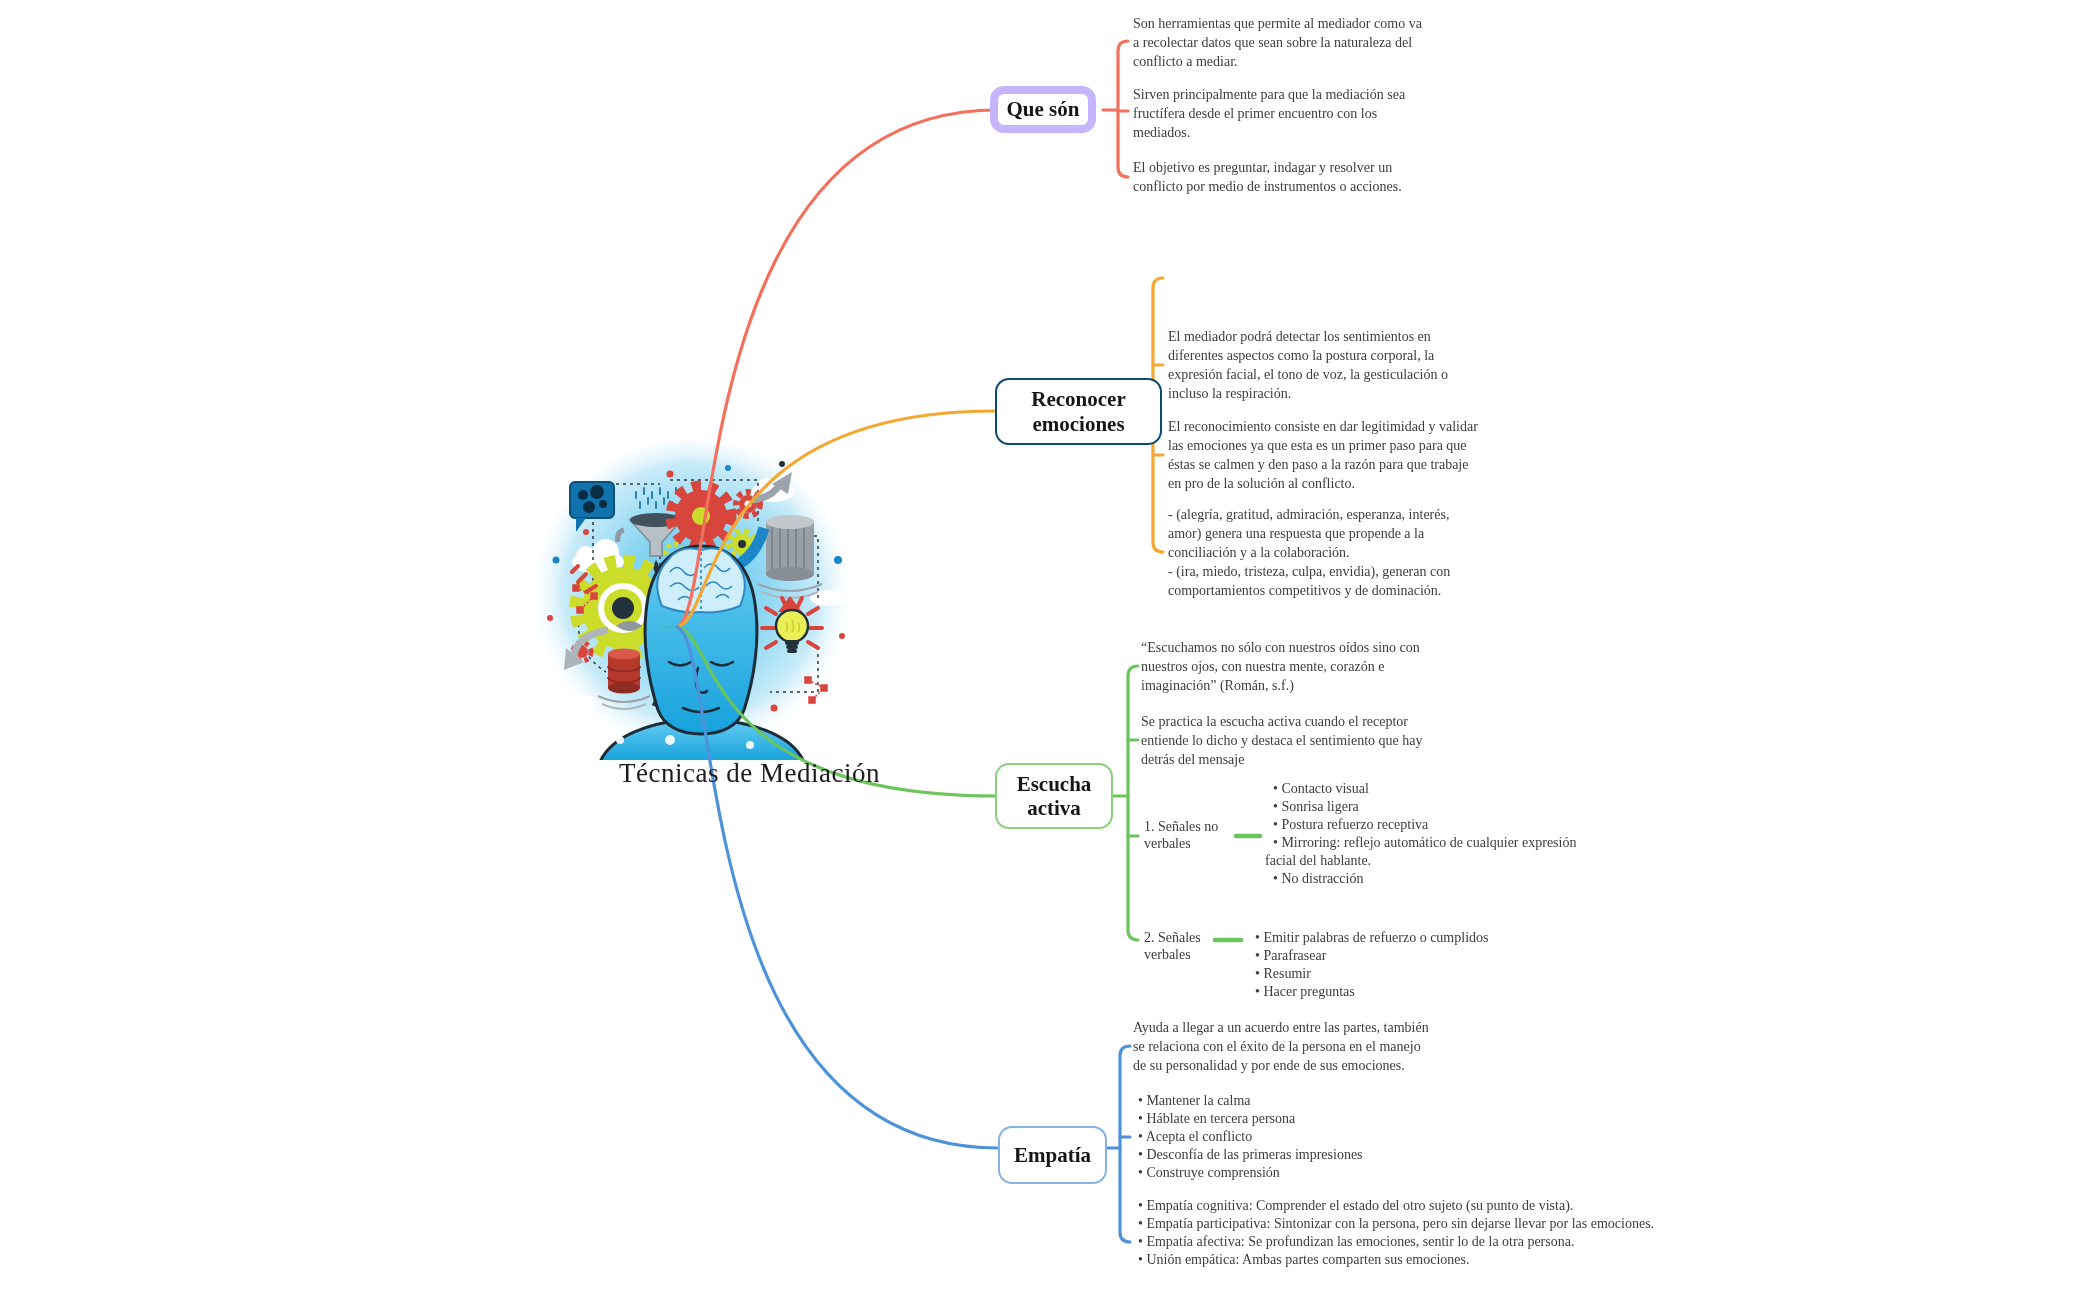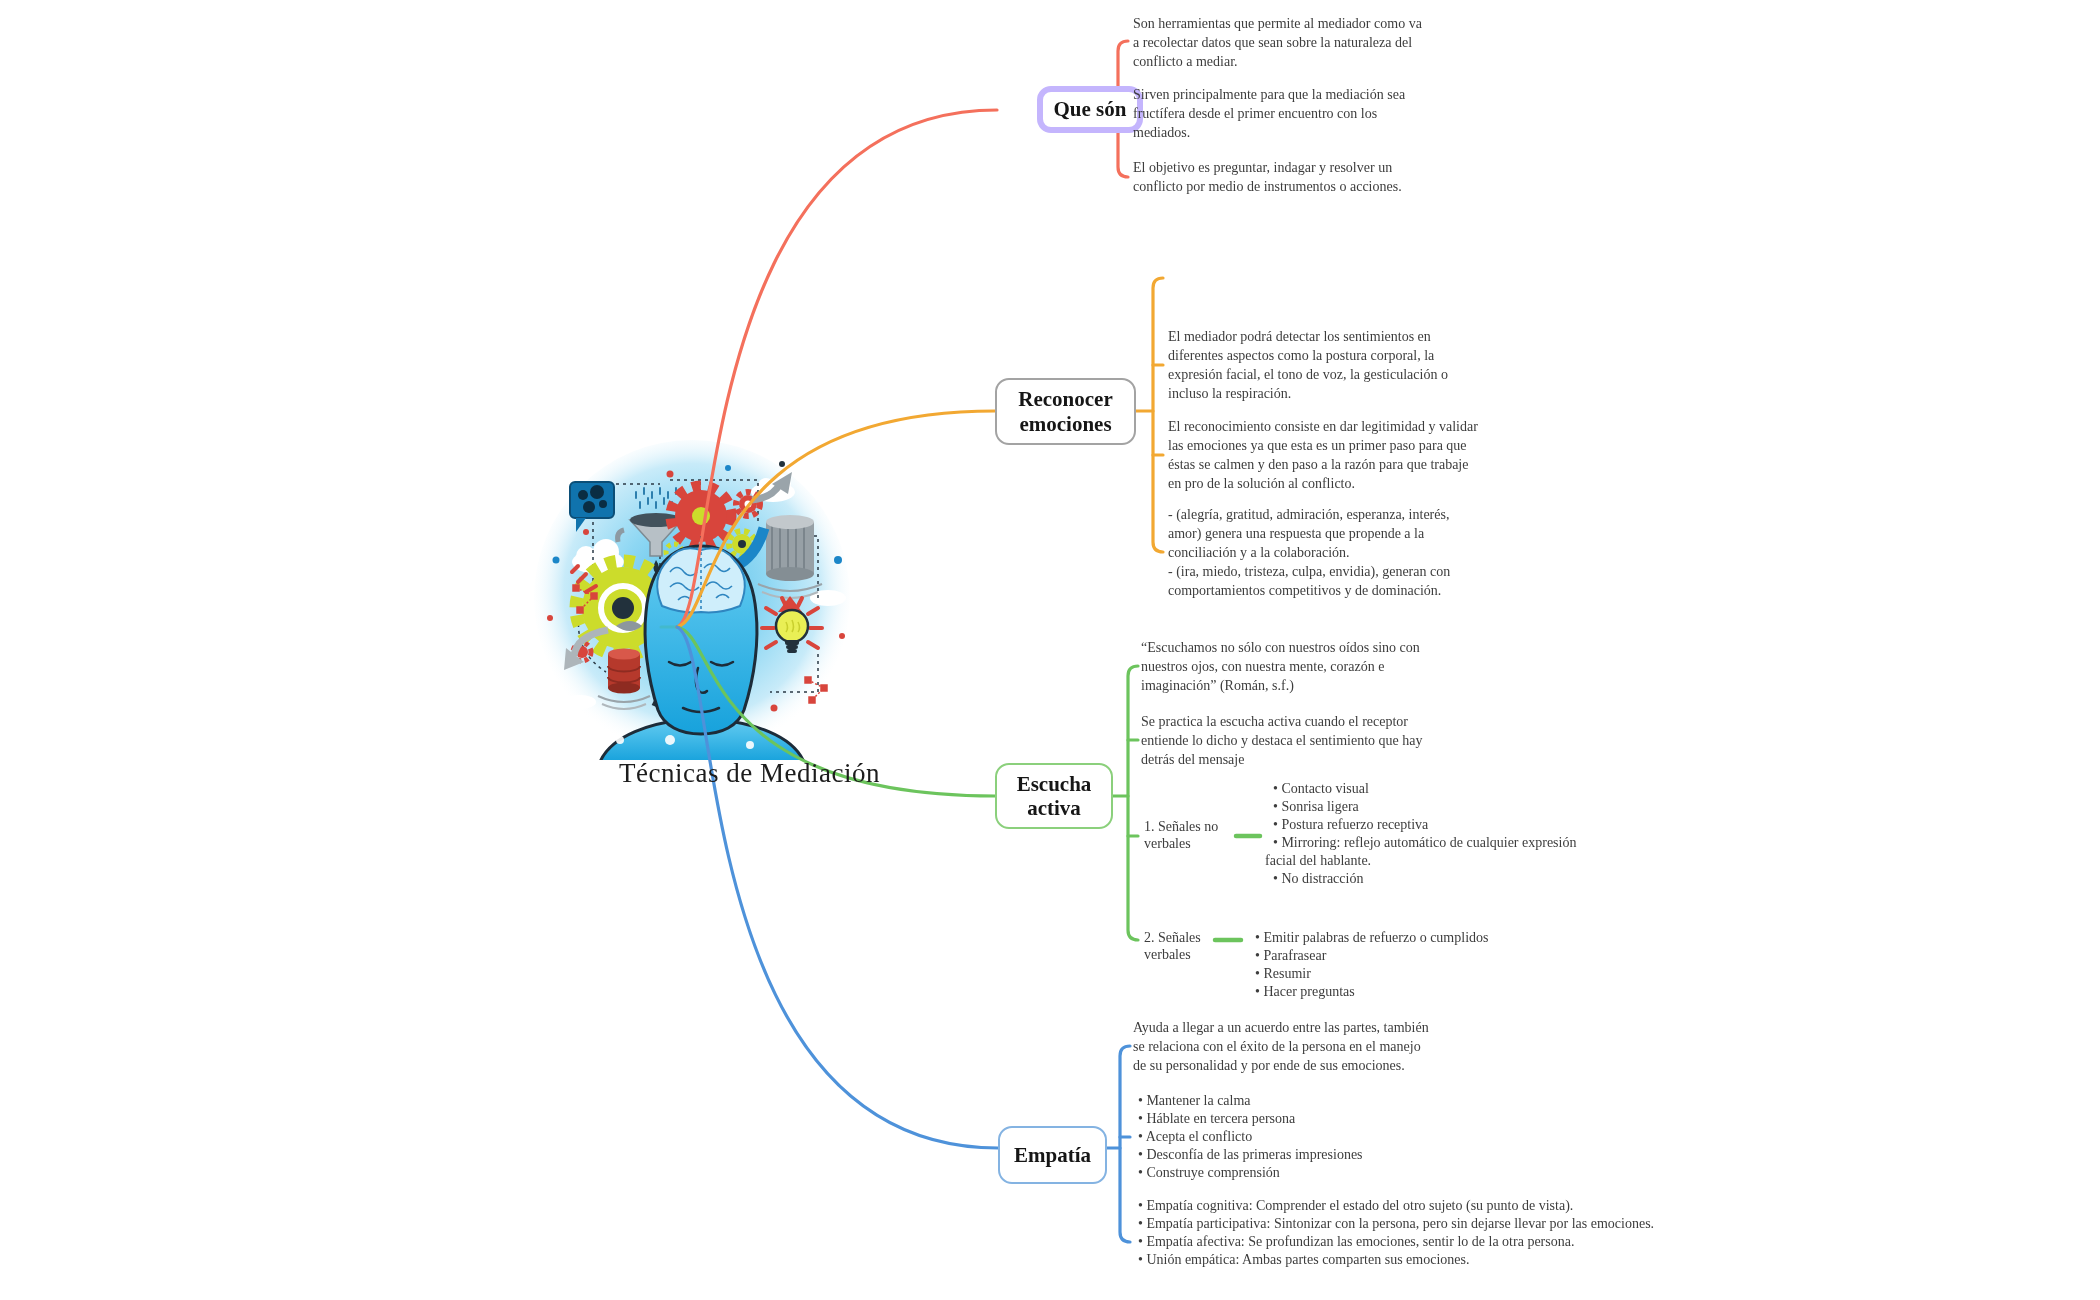--- a/index.html
+++ b/index.html
@@ -245,24 +245,24 @@
         <path d="M 677 627 C 722 644 688 1148 998 1148"></path>
         <path d="M 1107 1148 H 1120"></path>
         <path d="M 1130 1046 Q 1120 1046 1120 1056 V 1232 Q 1120 1242 1130 1242"></path>
         <path d="M 1120 1137 H 1130"></path>
       </g>
     </g>
   </svg>
 
   <div class="main-title">Técnicas de Mediación</div>
 
-  <div class="node-box" style="left:1037px;top:86px;width:106px;height:47px;border:6px solid #c4b5fd;">
+  <div class="node-box" style="left:990px;top:86px;width:106px;height:47px;border:8px solid #c4b5fd;">
     <span>Que són</span>
   </div>
-  <div class="node-box" style="left:995px;top:378px;width:141px;height:67px;border:2px solid #a3a3a3;">
+  <div class="node-box" style="left:995px;top:378px;width:167px;height:67px;border:2px solid #0c4a6e;">
     <span>Reconocer emociones</span>
   </div>
   <div class="node-box" style="left:995px;top:763px;width:118px;height:66px;border:2px solid #8bd07c;">
     <span>Escucha activa</span>
   </div>
   <div class="node-box" style="left:998px;top:1126px;width:109px;height:58px;border:2px solid #84b3e2;">
     <span>Empatía</span>
   </div>
 
   <div class="note" style="left:1133px;top:14px;width:292px;">Son herramientas que permite al mediador como va a recolectar datos que sean sobre la naturaleza del conflicto a mediar.</div>

